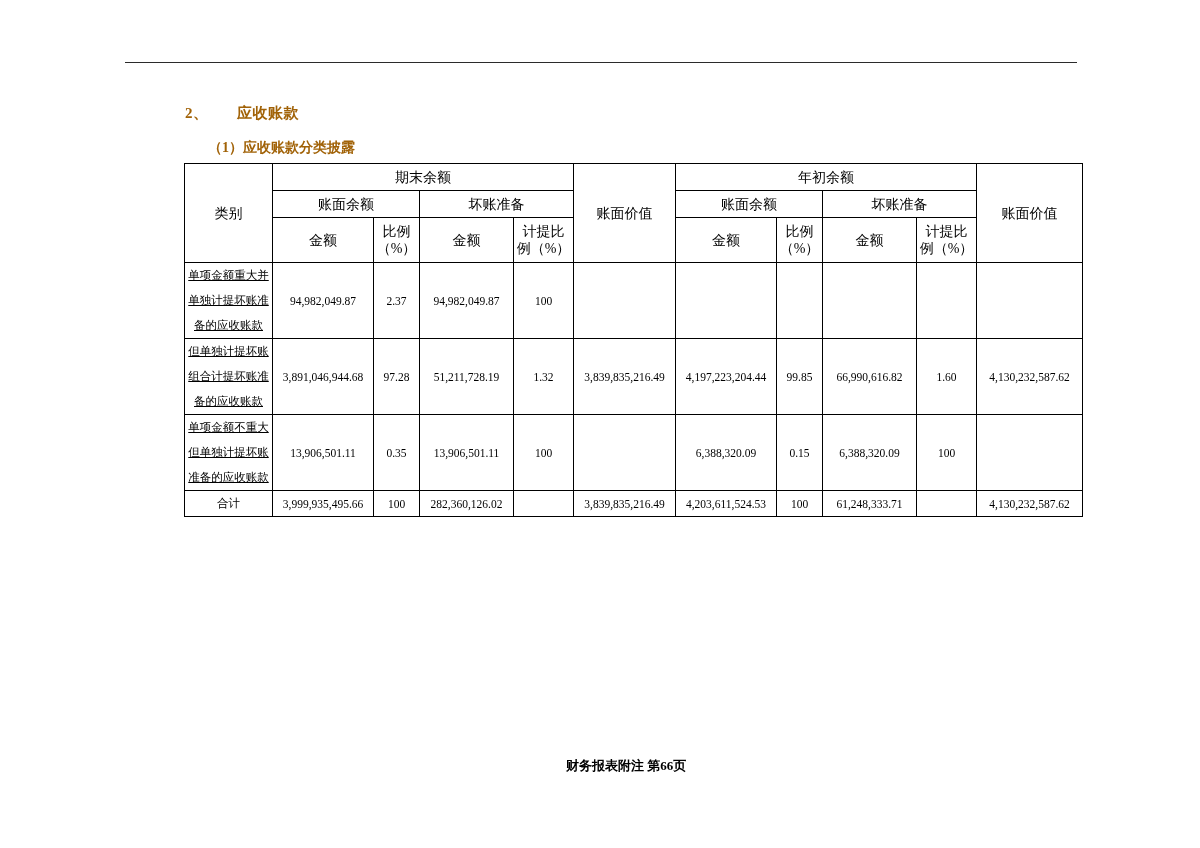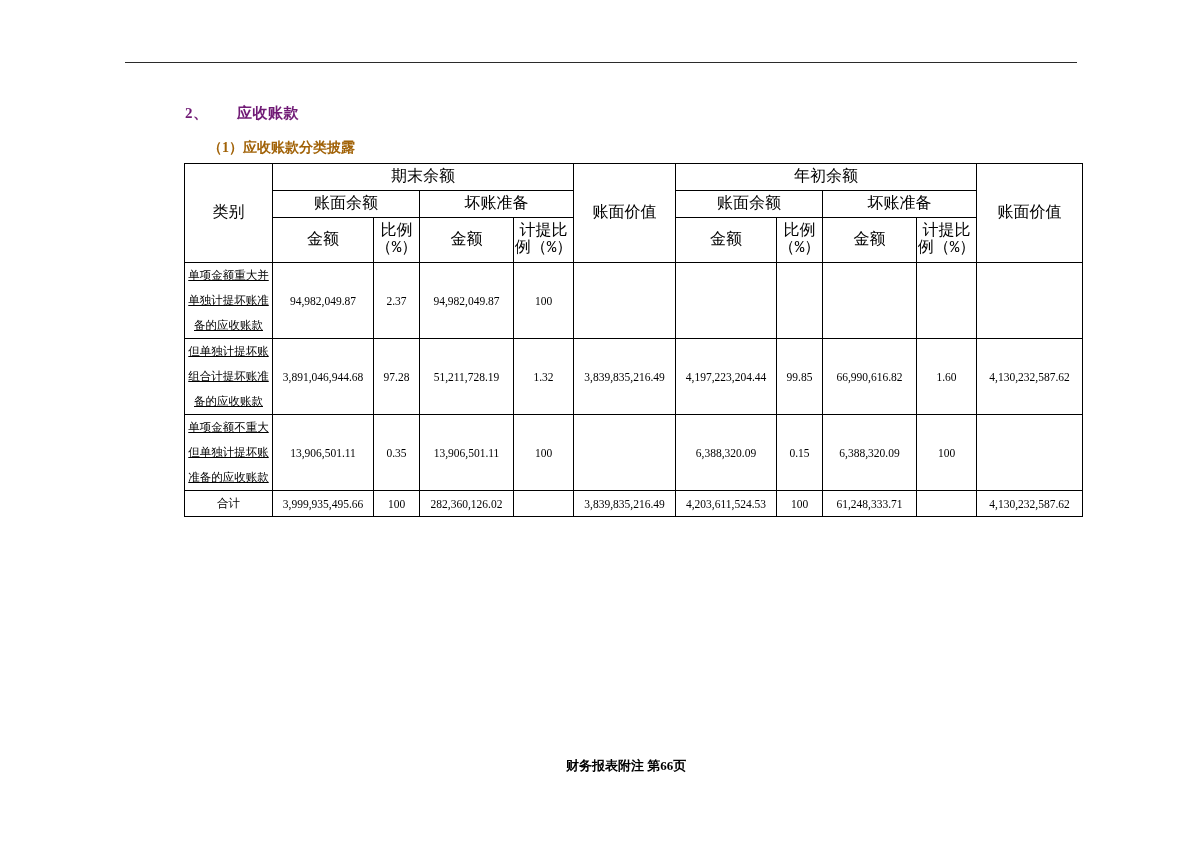--- a/index.html
+++ b/index.html
@@ -27,21 +27,21 @@
     width: 952px;
     height: 0;
     border-top: 1px solid #2b2b2b;
   }
   .section-title {
     position: absolute;
     left: 185px;
     top: 104px;
     font-size: 15px;
     font-weight: bold;
-    color: #701a75;
+    color: #a16207;
     letter-spacing: 0.5px;
   }
   .section-title .num {
     display: inline-block;
     width: 52px;
   }
   .sub-title {
     position: absolute;
     left: 208px;
     top: 139px;
@@ -77,23 +77,22 @@
     text-decoration: underline;
   }
   .cat-cell div {
     white-space: nowrap;
   }
   .num-cell {
     font-size: 11.5px;
     white-space: nowrap;
   }
   .hdr {
-    font-size: 16px;
+    font-size: 14px;
     line-height: 17px;
-    font-family: Liberation Mono, monospace;
   }
   .total-row td {
     height: 25px;
   }
   .footer {
     position: absolute;
     left: 0;
     top: 757px;
     width: 1200px;
     text-align: center;

